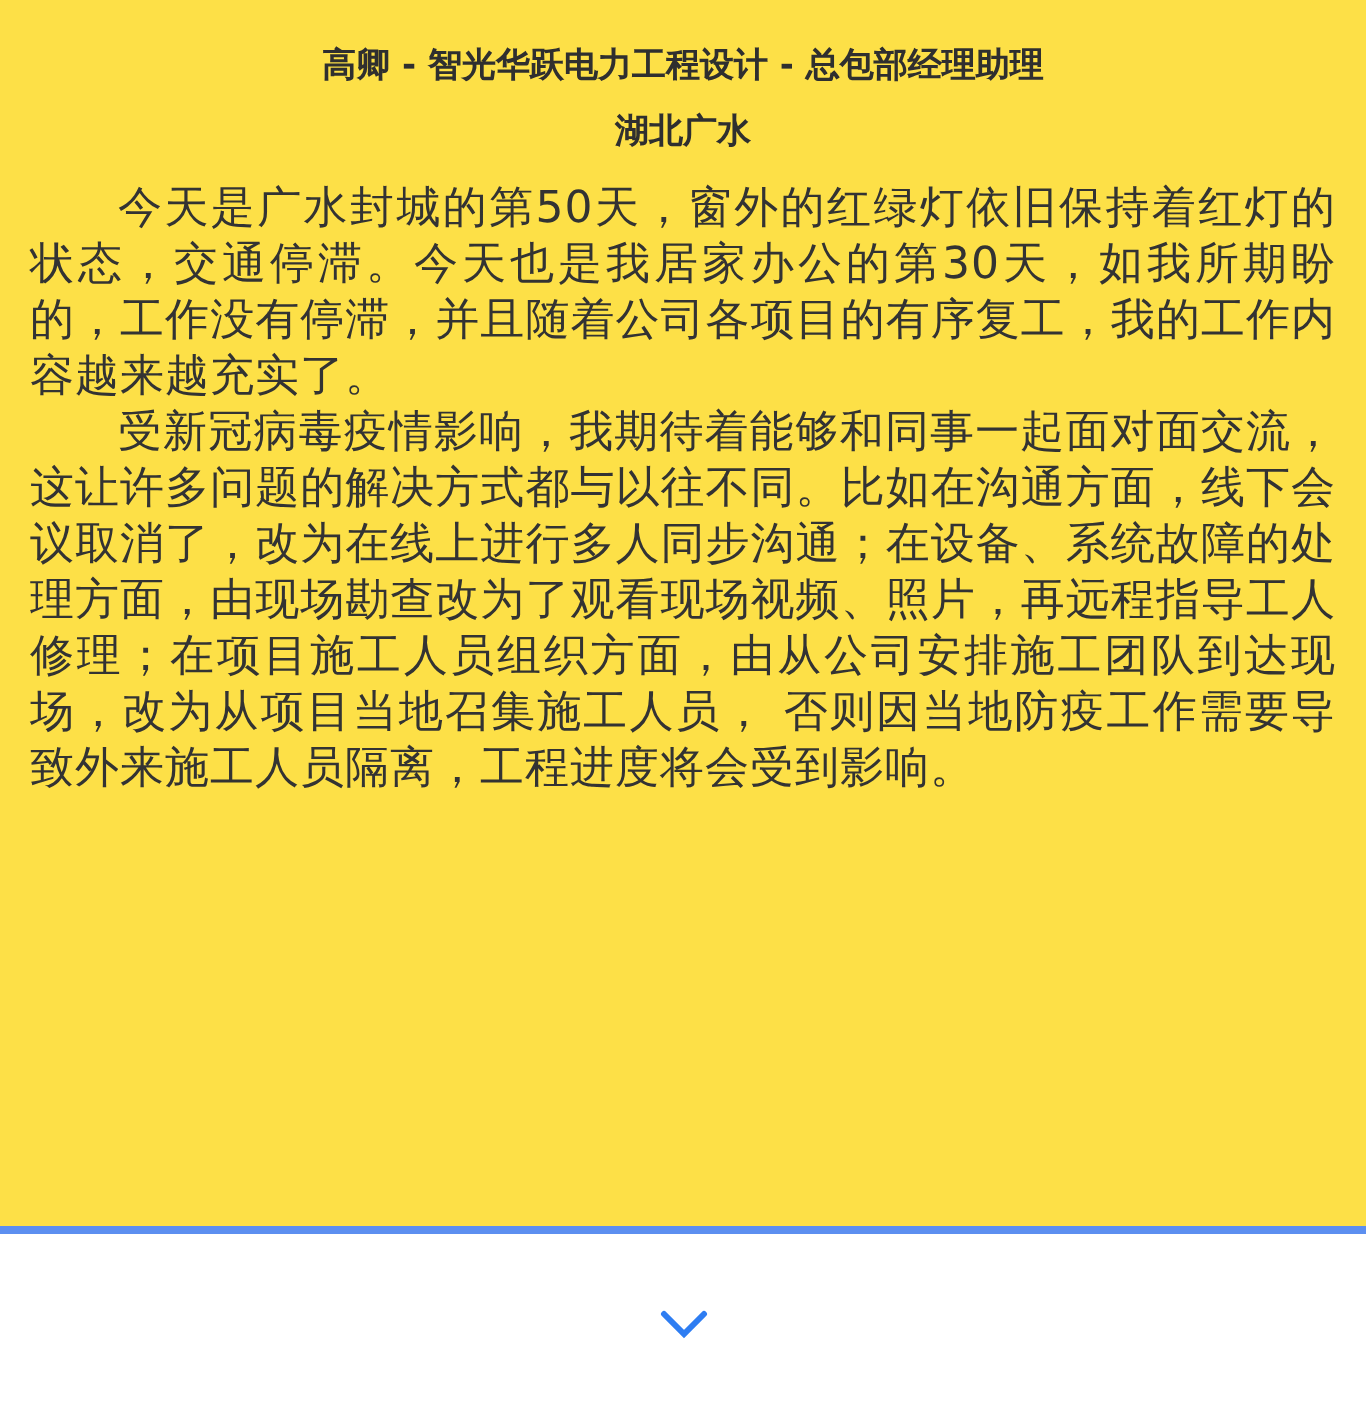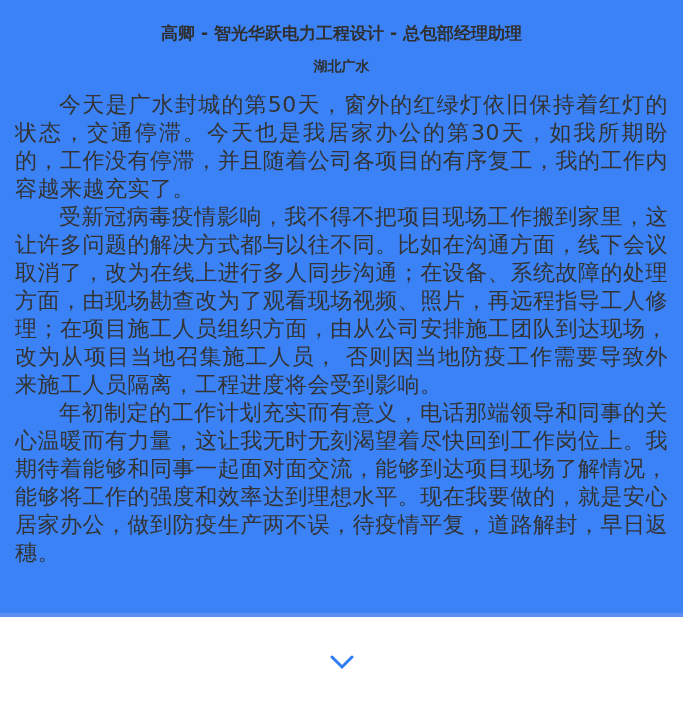--- a/index.html
+++ b/index.html
@@ -12,35 +12,35 @@
   }
   .page {
     width: 683px;
     height: 713px;
     background: #ffffff;
     overflow: hidden;
   }
   .panel {
     width: 683px;
     height: 617px;
-    background: #3b82f6;
+    background: #fde047;
     border-bottom: 4px solid #5c8ff0;
     padding: 21px 15px 0 15px;
   }
   .title {
     margin: 0;
     font-size: 17px;
     font-weight: bold;
     color: #2f2f2f;
     text-align: center;
     line-height: 24px;
   }
   .subtitle {
     margin: 9px 0 0 0;
-    font-size: 14px;
+    font-size: 17px;
     font-weight: bold;
     color: #2f2f2f;
     text-align: center;
     line-height: 24px;
   }
   .article {
     margin-top: 13px;
   }
   .article p {
     margin: 0;
@@ -72,22 +72,21 @@
 <div class="page">
 
   <div class="panel">
 
     <h1 class="title">高卿 - 智光华跃电力工程设计 - 总包部经理助理</h1>
 
     <h2 class="subtitle">湖北广水</h2>
 
     <div class="article">
       <p>今天是广水封城的第50天，窗外的红绿灯依旧保持着红灯的状态，交通停滞。今天也是我居家办公的第30天，如我所期盼的，工作没有停滞，并且随着公司各项目的有序复工，我的工作内容越来越充实了。</p>
-      <p>受新冠病毒疫情影响，我不得不把项目现场工作搬到家里，这让许多问题的解决方式都与以往不同。比如在沟通方面，线下会议取消了，改为在线上进行多人同步沟通；在设备、系统故障的处理方面，由现场勘查改为了观看现场视频、照片，再远程指导工人修理；在项目施工人员组织方面，由从公司安排施工团队到达现场，改为从项目当地召集施工人员， 否则因当地防疫工作需要导致外来施工人员隔离，工程进度将会受到影响。</p>
-      <p>年初制定的工作计划充实而有意义，电话那端领导和同事的关心温暖而有力量，这让我无时无刻渴望着尽快回到工作岗位上。我期待着能够和同事一起面对面交流，能够到达项目现场了解情况，能够将工作的强度和效率达到理想水平。现在我要做的，就是安心居家办公，做到防疫生产两不误，待疫情平复，道路解封，早日返穗。</p>
+      <p>受新冠病毒疫情影响，我期待着能够和同事一起面对面交流，这让许多问题的解决方式都与以往不同。比如在沟通方面，线下会议取消了，改为在线上进行多人同步沟通；在设备、系统故障的处理方面，由现场勘查改为了观看现场视频、照片，再远程指导工人修理；在项目施工人员组织方面，由从公司安排施工团队到达现场，改为从项目当地召集施工人员， 否则因当地防疫工作需要导致外来施工人员隔离，工程进度将会受到影响。</p>
     </div>
 
   </div>
 
   <div class="footer">
     <button class="chevron-btn" aria-label="expand">
       <span>
         <svg width="24" height="16" viewBox="0 0 24 16" fill="none">
           <path d="M2 2 L12 12 L22 2" stroke="#2e7df2" stroke-width="3" stroke-linecap="round" stroke-linejoin="miter" fill="none"></path>
         </svg>

